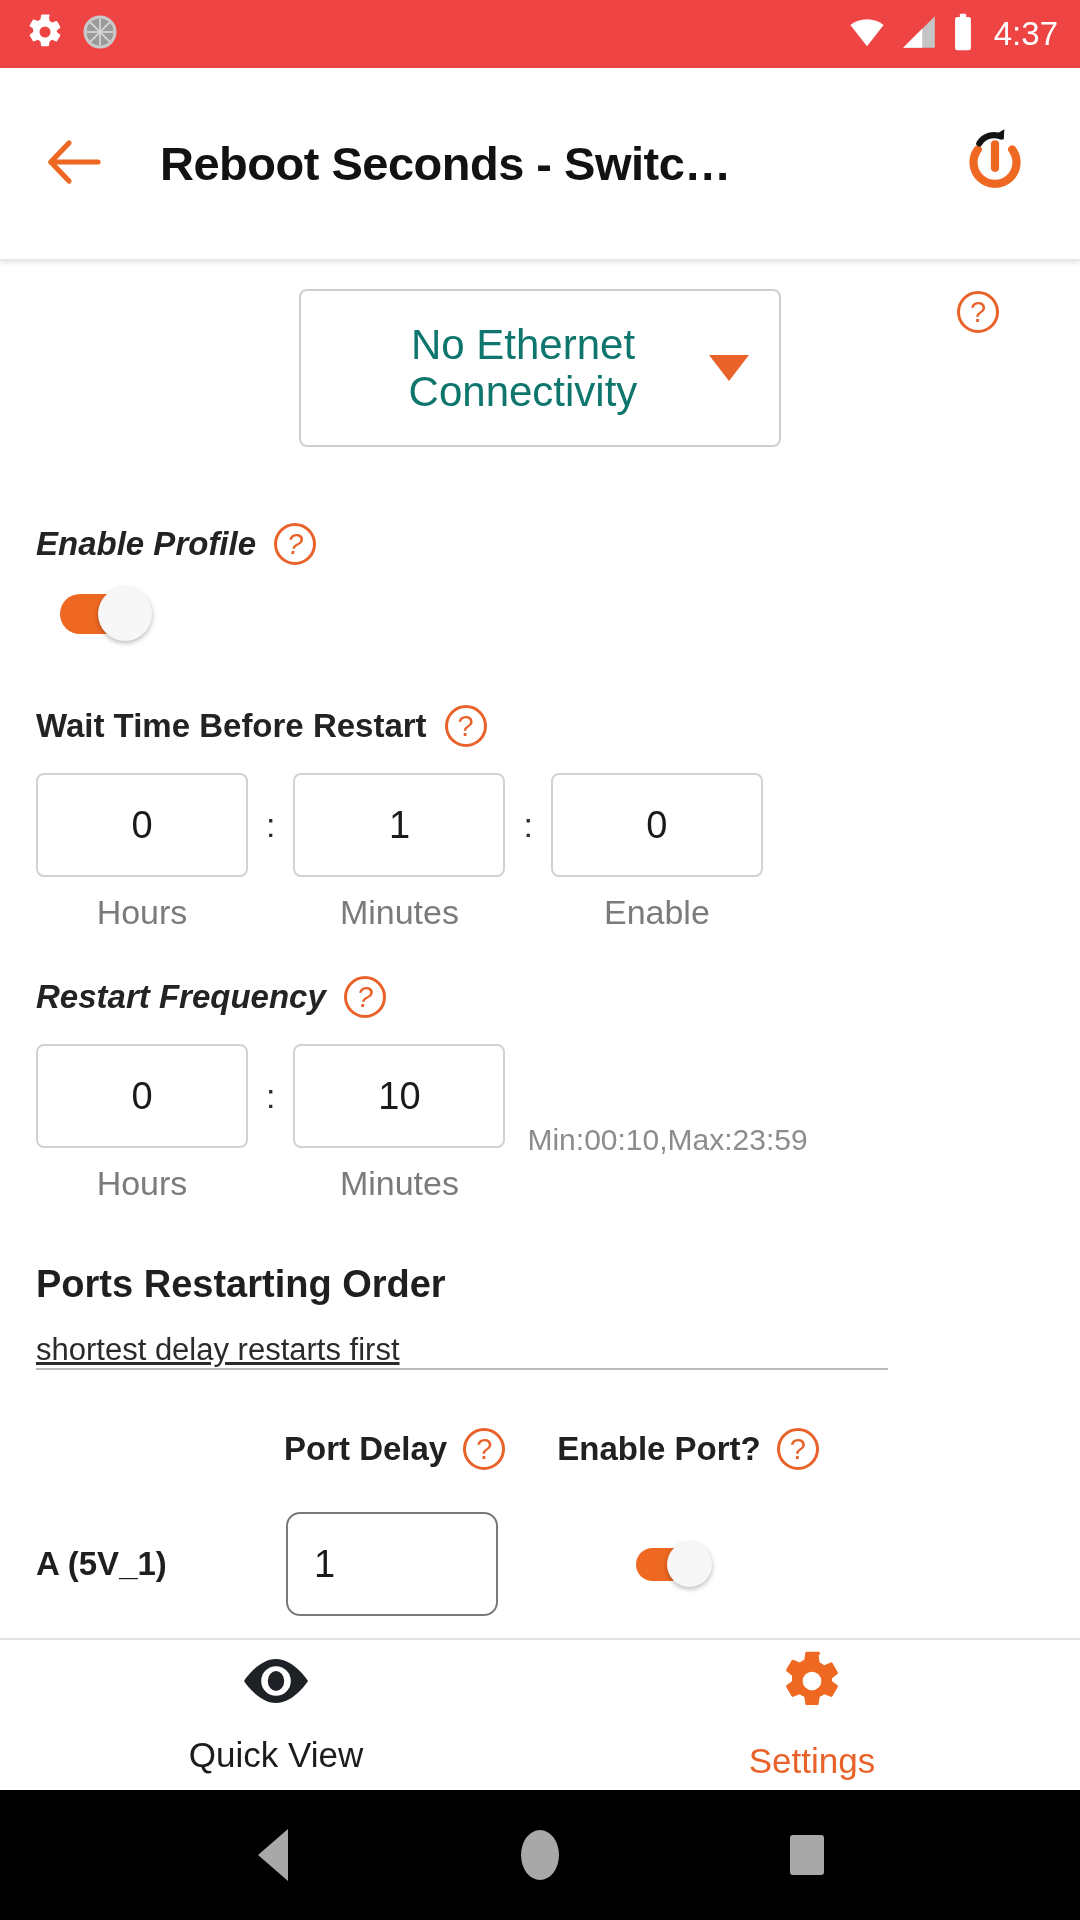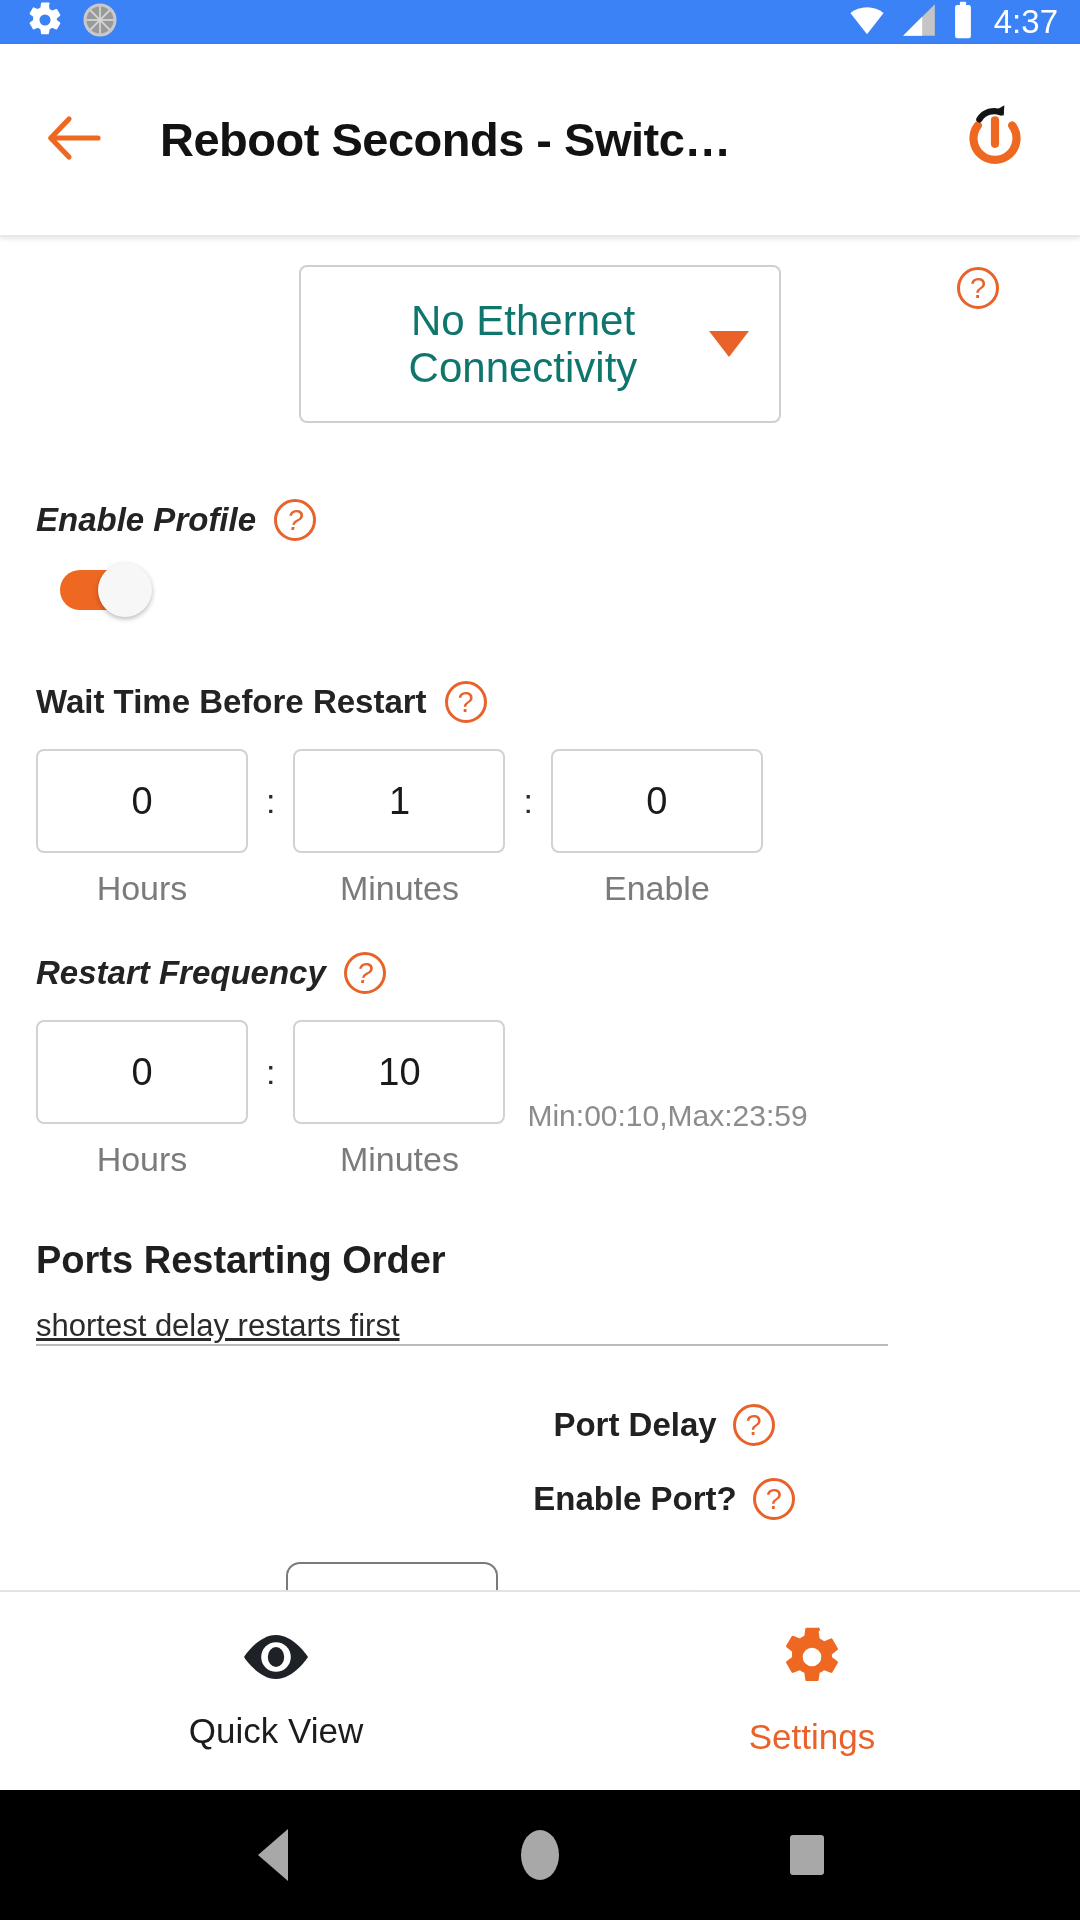--- a/index.html
+++ b/index.html
@@ -16,22 +16,22 @@
     position: relative;
     width: 1080px;
     height: 1920px;
     background: #ffffff;
     display: flex;
     flex-direction: column;
   }
 
   
   .statusbar {
-    height: 44px;
-    background: #3b82f6;
+    height: 68px;
+    background: #ef4444;
     display: flex;
     align-items: center;
     padding: 0 22px 0 26px;
     flex: 0 0 auto;
   }
   .sb-left { display: flex; align-items: center; gap: 18px; }
   .sb-right {
     margin-left: auto;
     display: flex;
     align-items: center;
@@ -272,22 +272,21 @@
     color: #2b2b2b;
     cursor: pointer;
     text-decoration: underline;
   }
 
   .ports-header {
     display: flex;
     align-items: center;
     margin-top: 58px;
     padding-left: 248px;
-    gap: 32px;
-    flex-direction: column;
+    gap: 52px;
   }
   .ph-item {
     display: flex;
     align-items: center;
     gap: 16px;
     font-size: 33px;
     font-weight: bold;
     color: #212121;
   }
 
@@ -315,21 +314,21 @@
     color: #1a1a1a;
     cursor: text;
   }
   .port-toggle-cell {
     margin-left: 138px;
   }
 
   
   .tabbar {
     flex: 0 0 auto;
-    height: 200px;
+    height: 152px;
     background: #ffffff;
     border-top: 2px solid #e3e3e3;
     display: flex;
     align-items: center;
     position: relative;
     z-index: 6;
     padding-left: 8px;
   }
   .tab {
     flex: 1 1 0;

